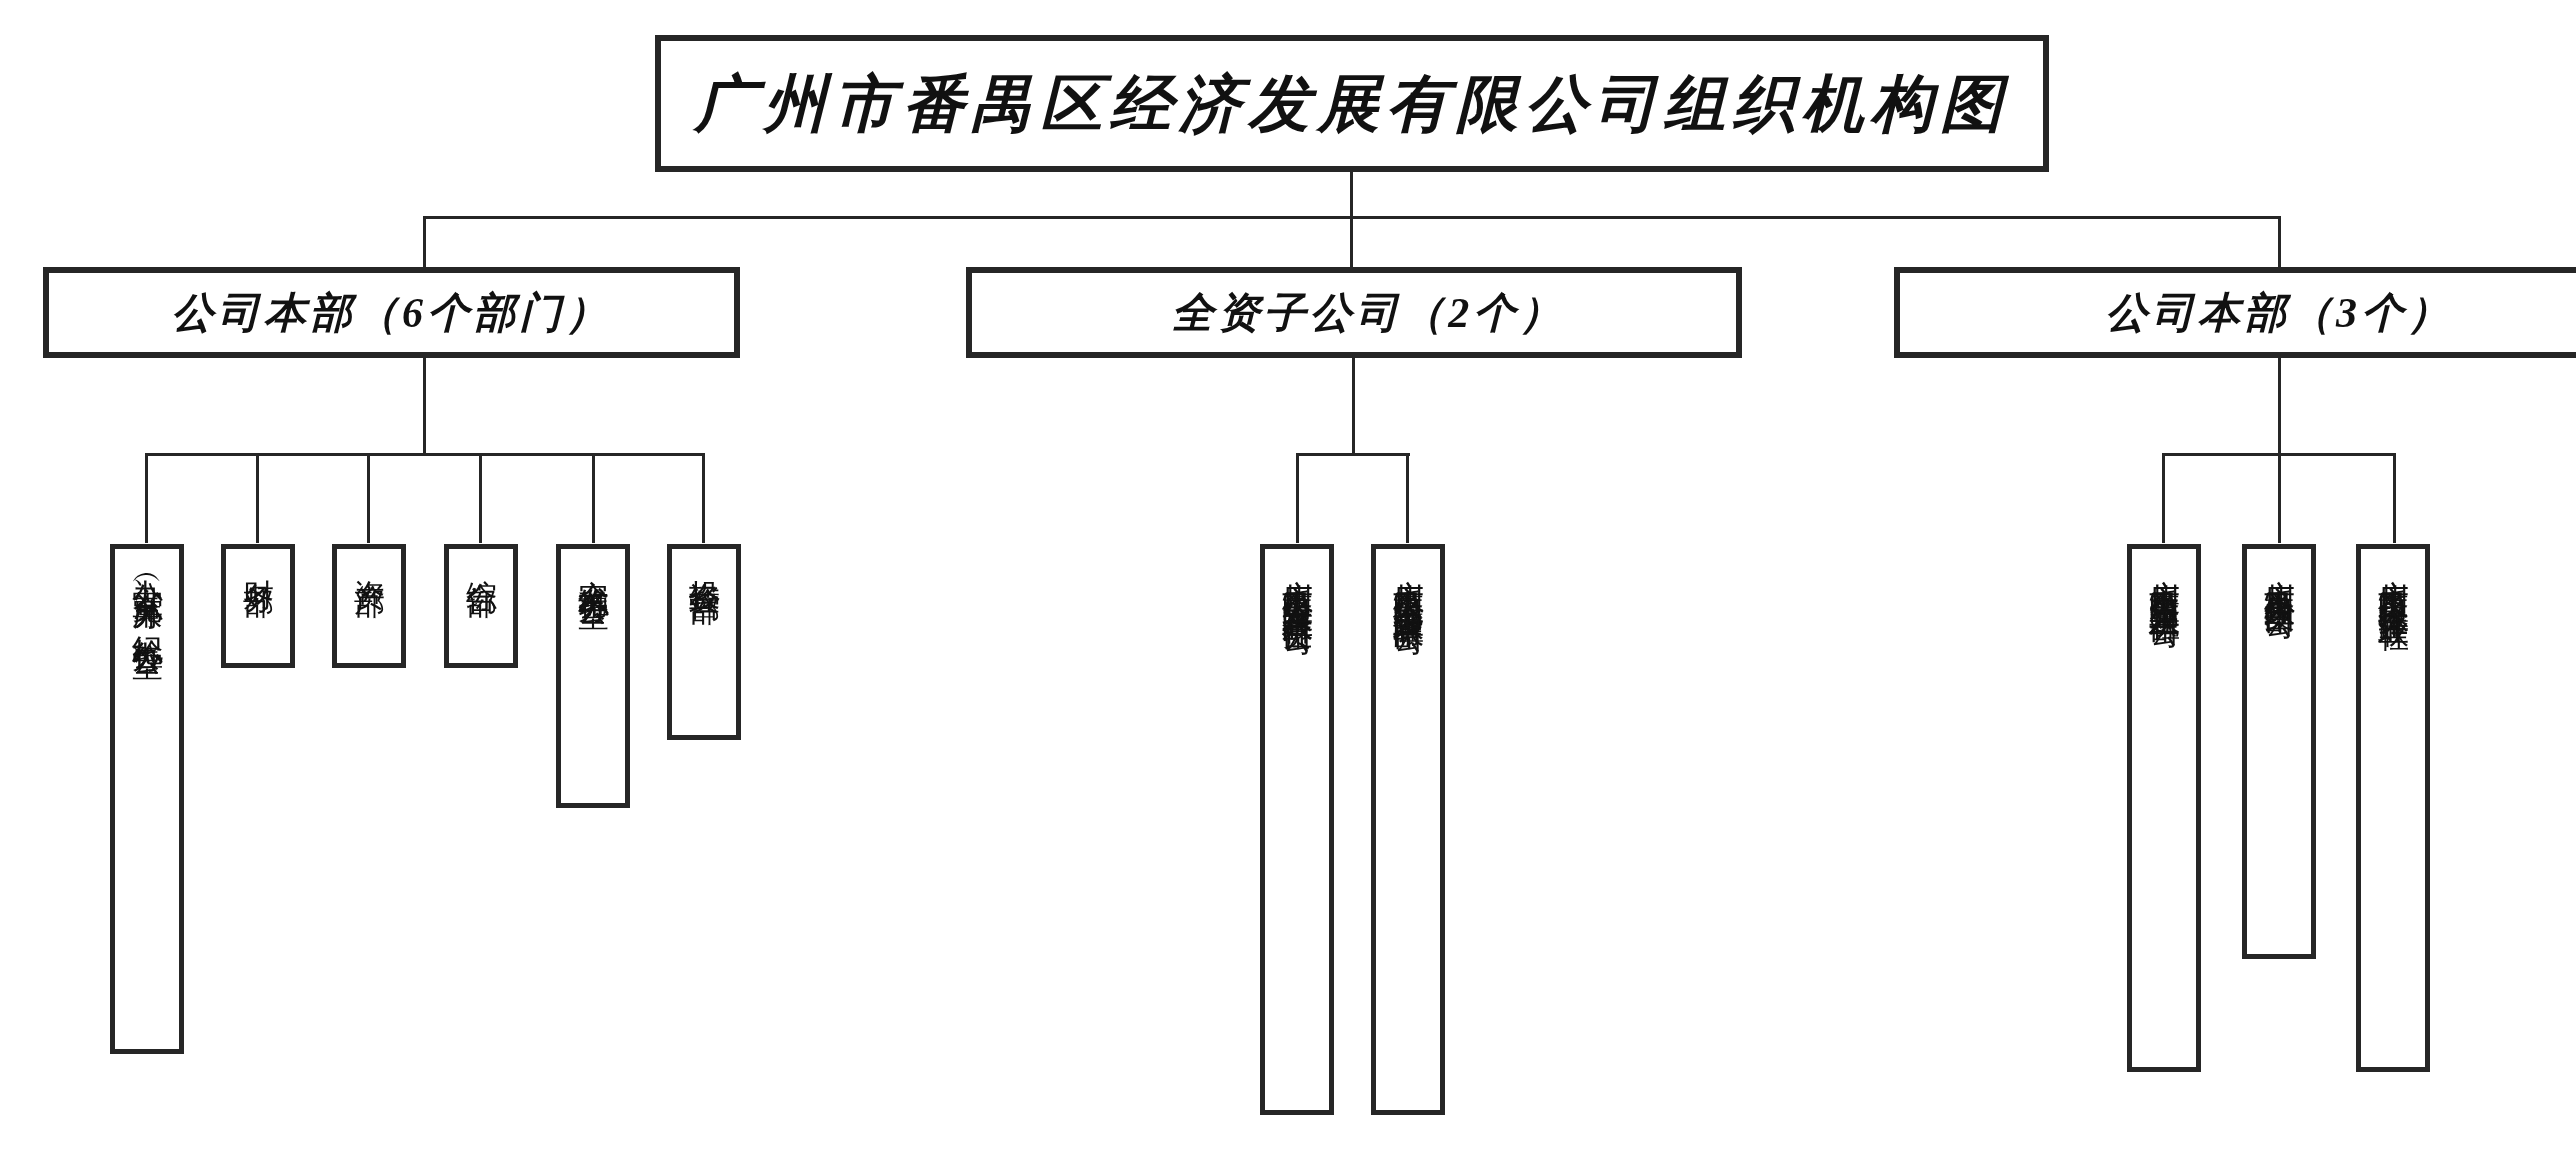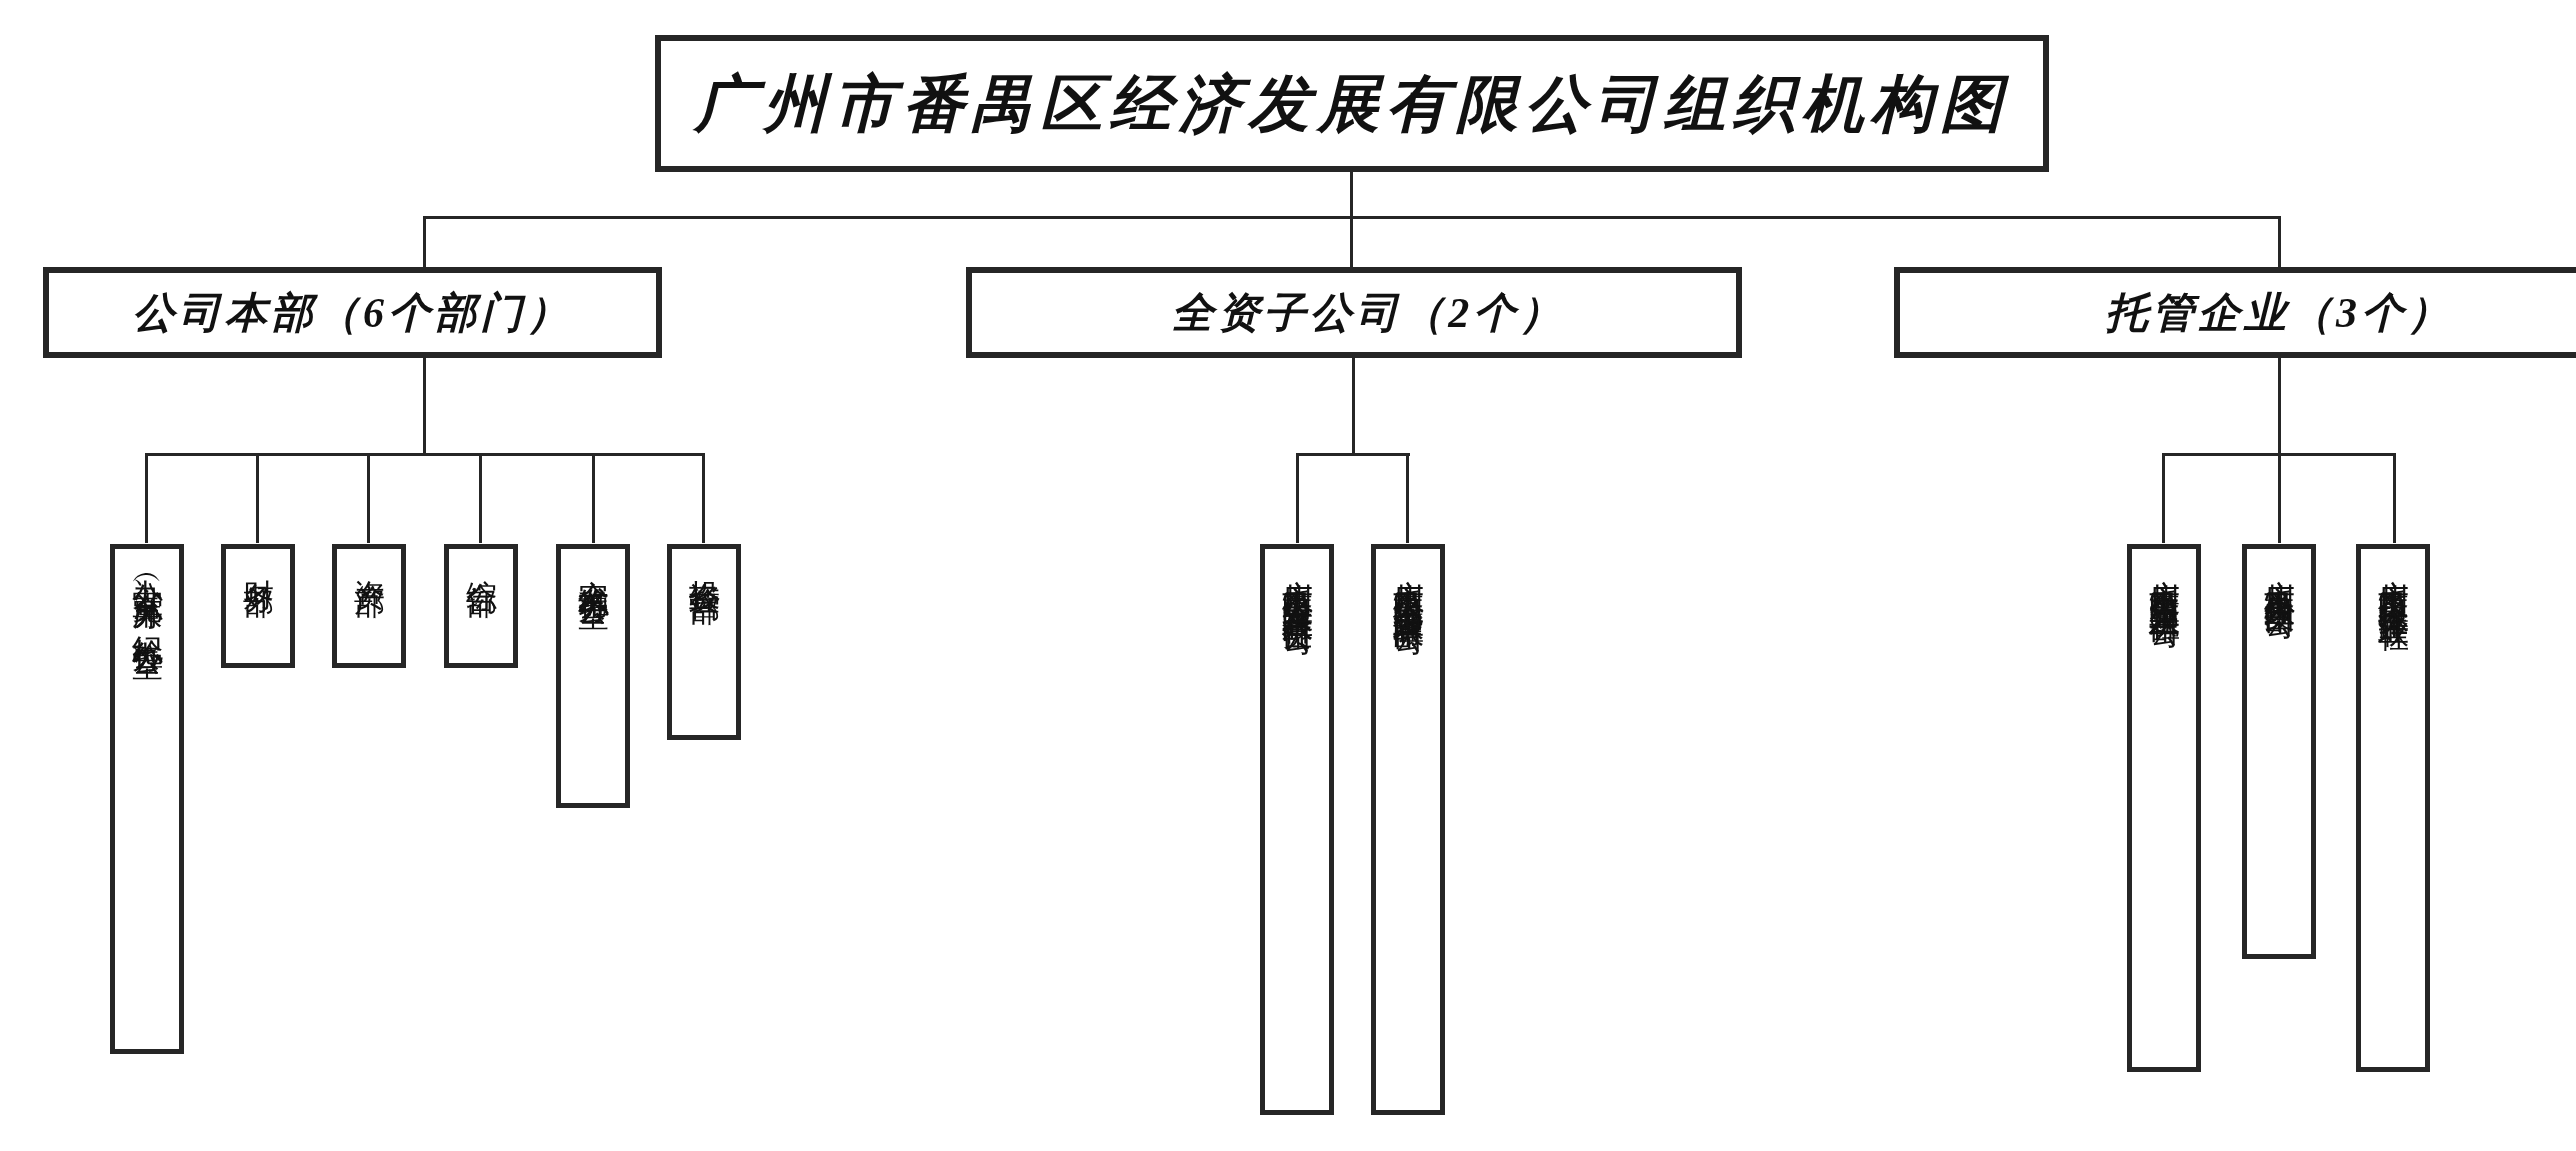--- a/index.html
+++ b/index.html
@@ -39,21 +39,21 @@
     white-space: nowrap;
   }
   .branch-box {
     top: 267px;
     height: 91px;
     font-size: 42px;
     font-weight: bold;
     letter-spacing: 4.1px;
     white-space: nowrap;
   }
-  .branch-hq    { left: 43px;   width: 619px; }
+  .branch-hq    { left: 43px;   width: 697px; }
   .branch-sub   { left: 966px; width: 776px; padding-left: 29px; }
   .branch-trust { left: 1894px; width: 771px; }
   .leaf {
     position: absolute;
     top: 544px;
     width: 74px;
     box-sizing: border-box;
     border: 5.2px solid #262626;
     background: #ffffff;
     writing-mode: vertical-rl;
@@ -85,21 +85,21 @@
   <div class="line" style="left:423px; top:216px; width:3.1px; height:54px;"></div>
   <div class="line" style="left:2278px; top:216px; width:3.1px; height:54px;"></div>
 
   <div class="box branch-box branch-hq">
     <span>公司本部（6个部门）</span>
   </div>
   <div class="box branch-box branch-sub">
     <span>全资子公司（2个）</span>
   </div>
   <div class="box branch-box branch-trust">
-    <span>托管企业（3个）</span>
+    <span>公司本部（3个）</span>
   </div>
 
   <div class="line" style="left:423px; top:358px; width:3.1px; height:98px;"></div>
   <div class="line" style="left:145px; top:453px; width:560px; height:3.1px;"></div>
   <div class="line" style="left:145px; top:453px; width:3.1px; height:90px;"></div>
   <div class="line" style="left:256px; top:453px; width:3.1px; height:90px;"></div>
   <div class="line" style="left:367px; top:453px; width:3.1px; height:90px;"></div>
   <div class="line" style="left:479px; top:453px; width:3.1px; height:90px;"></div>
   <div class="line" style="left:592px; top:453px; width:3.1px; height:90px;"></div>
   <div class="line" style="left:702px; top:453px; width:3.1px; height:90px;"></div>

